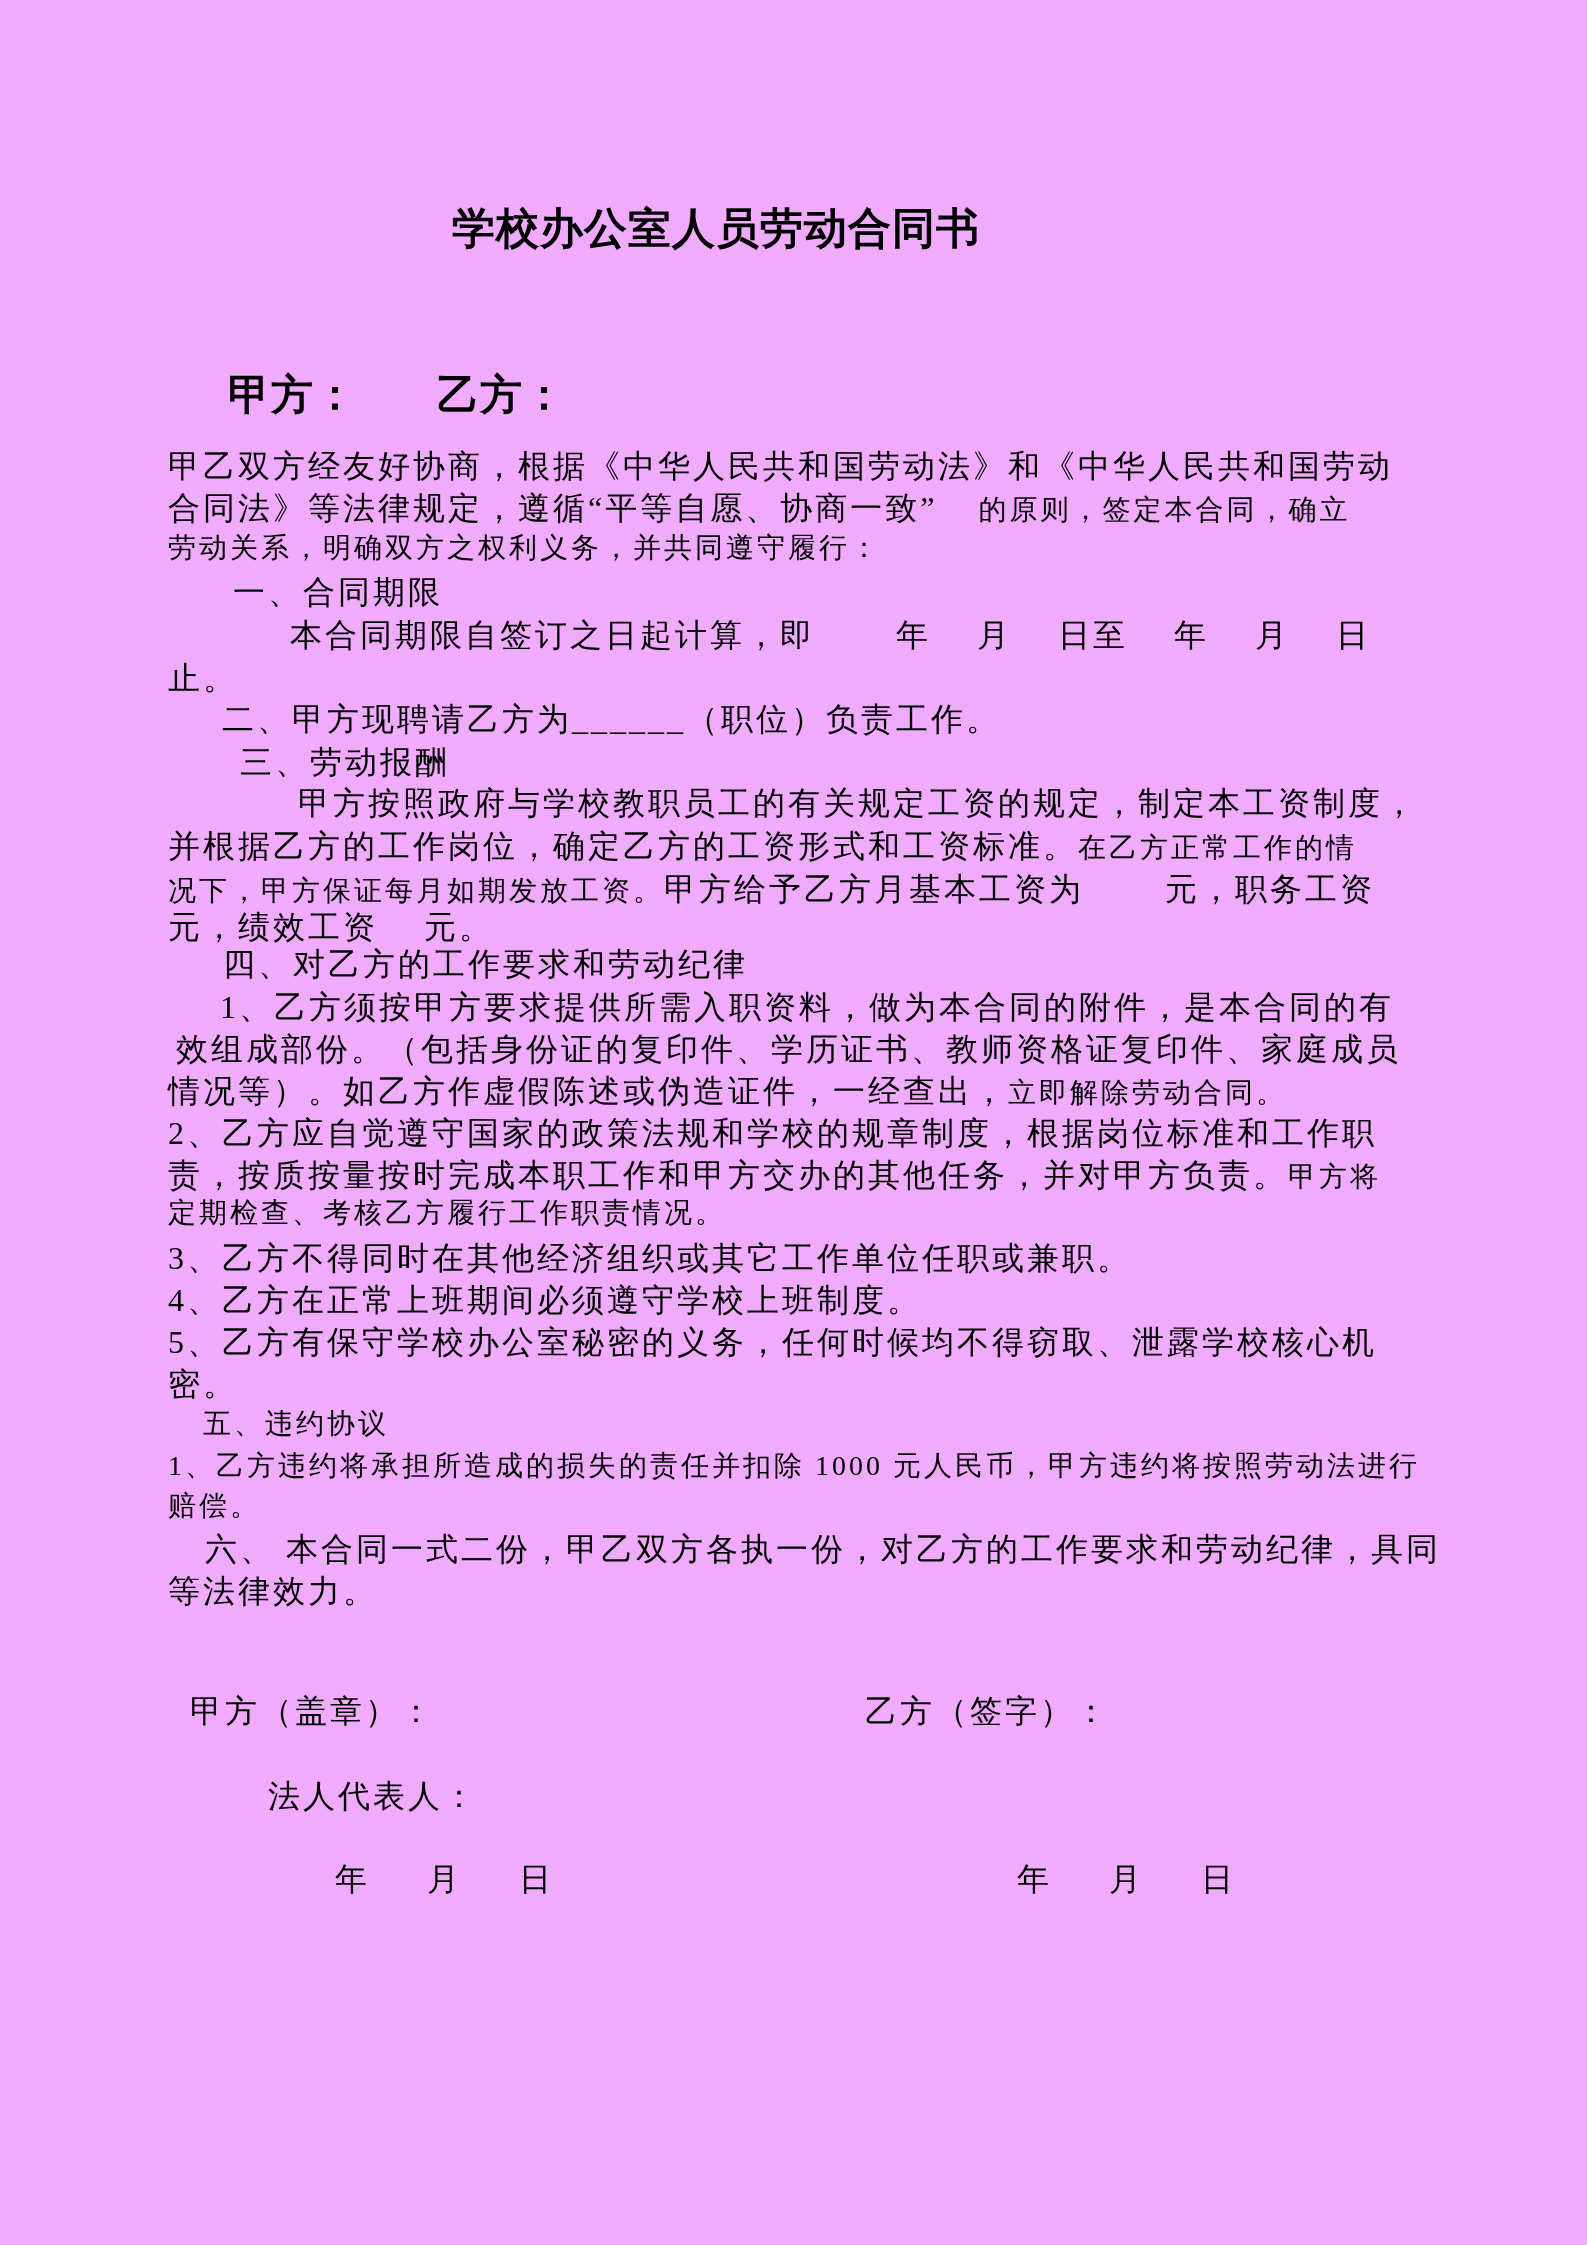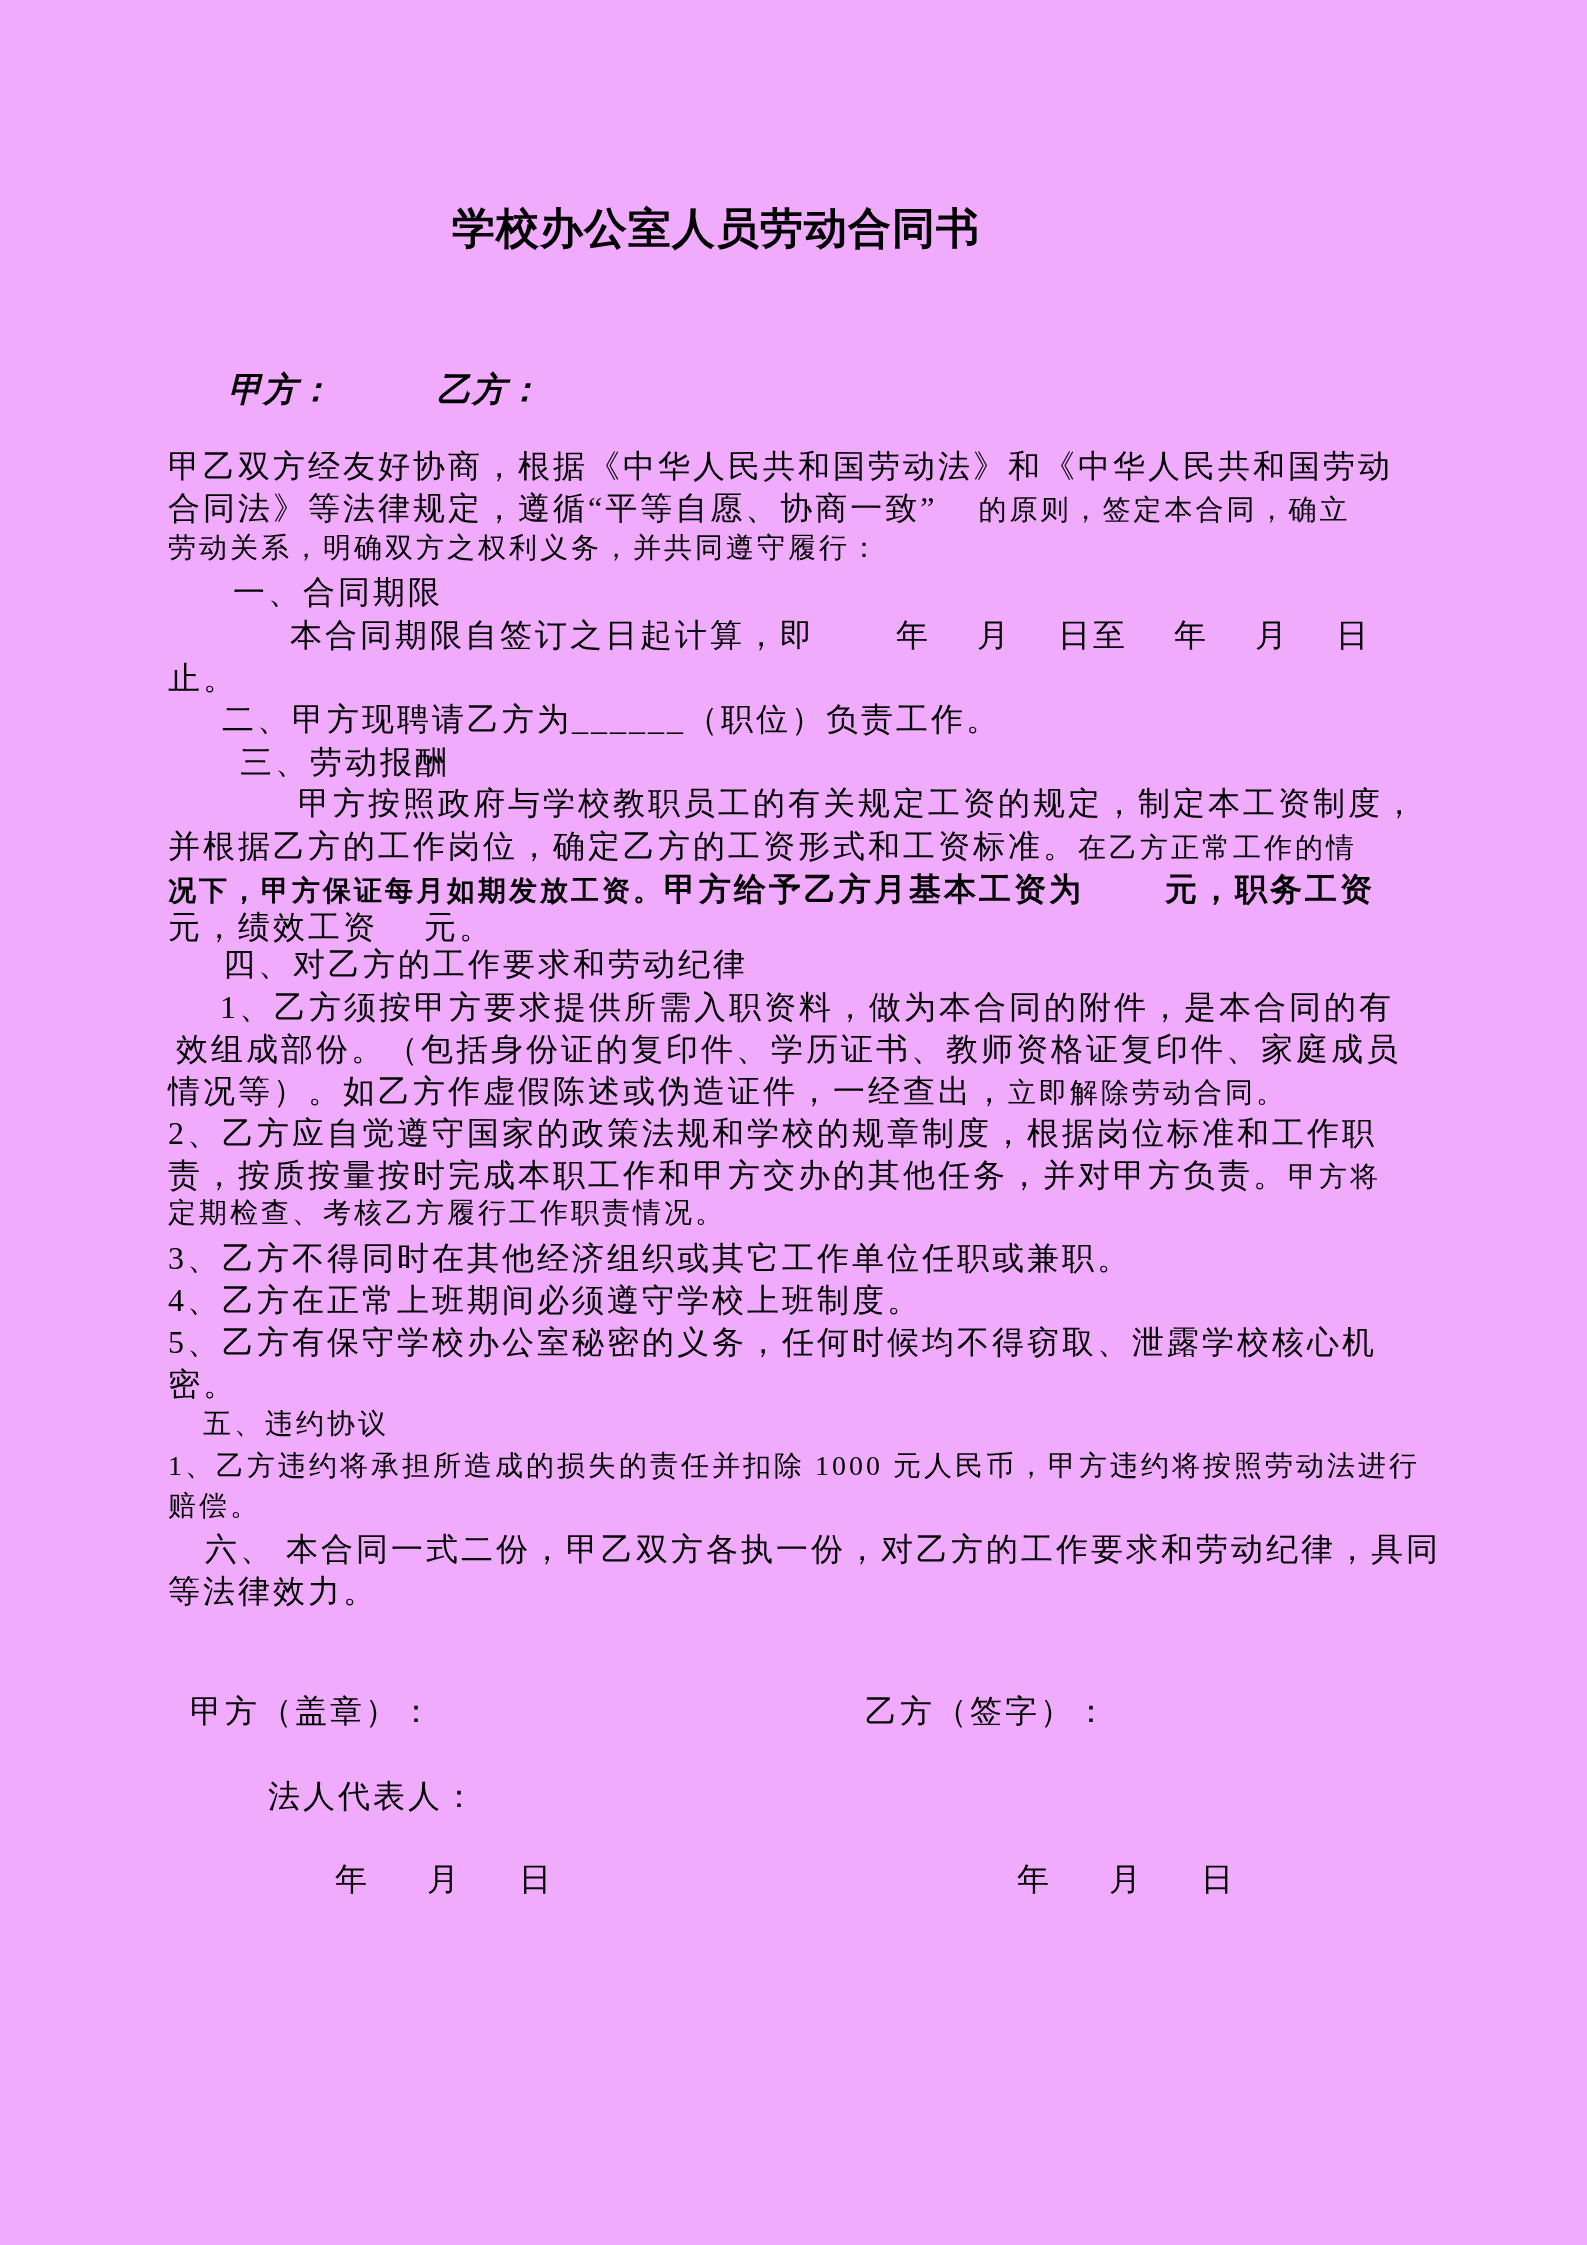--- a/index.html
+++ b/index.html
@@ -26,44 +26,43 @@
   .run-n { font-size: 32px; }
   .run-s { font-size: 28px; }
   .line.title {
     font-family: "Liberation Sans", "DejaVu Sans", sans-serif;
     font-weight: bold;
     font-size: 43px;
     letter-spacing: 1px;
   }
   .line.parties {
     font-weight: bold;
-    font-size: 34px;
+    font-size: 42px;
     letter-spacing: 1px;
-    font-style: italic;
   }
   .line.title span, .line.parties span { font-size: inherit; }
 </style>
 </head>
 <body>
 
 <div class="page" style="width: 1587px; height: 2245px; background: #f0abfc; color: rgb(0, 0, 0);">
     <div class="line title" style="top: 203px; left: 452px;"><span class="run-n">学校办公室人员劳动合同书</span></div>
     <div class="line parties" style="top: 370px; left: 228px;"><span class="run-n">甲方：</span></div>
     <div class="line parties" style="top: 370px; left: 437px;"><span class="run-n">乙方：</span></div>
     <div class="line" style="top: 447px; left: 168px;"><span class="run-n">甲乙双方经友好协商，根据《中华人民共和国劳动法》和《中华人民共和国劳动</span></div>
     <div class="line" style="top: 489px; left: 168px;"><span class="run-n">合同法》等法律规定，遵循“平等自愿、协商一致”</span><span class="run-s">　 的原则，签定本合同，确立</span></div>
     <div class="line" style="top: 531px; left: 168px;"><span class="run-s">劳动关系，明确双方之权利义务，并共同遵守履行：</span></div>
     <div class="line" style="top: 573px; left: 233px;"><span class="run-n">一、合同期限</span></div>
     <div class="line" style="top: 616px; left: 290px;"><span class="run-n">本合同期限自签订之日起计算，即　　 年　 月　 日至　 年　 月　 日</span></div>
     <div class="line" style="top: 659px; left: 168px;"><span class="run-n">止。</span></div>
     <div class="line" style="top: 700px; left: 222px;"><span class="run-n">二、甲方现聘请乙方为</span><span class="run-n">______</span><span class="run-n">（职位）负责工作。</span></div>
     <div class="line" style="top: 743px; left: 240px;"><span class="run-n">三、劳动报酬</span></div>
     <div class="line" style="top: 784px; left: 298px;"><span class="run-n">甲方按照政府与学校教职员工的有关规定工资的规定，制定本工资制度，</span></div>
     <div class="line" style="top: 827px; left: 168px;"><span class="run-n">并根据乙方的工作岗位，确定乙方的工资形式和工资标准。</span><span class="run-s">在乙方正常工作的情</span></div>
-    <div class="line" style="top: 870px; left: 168px; font-weight: bold;"><span class="run-s">况下，甲方保证每月如期发放工资。</span><span class="run-n">甲方给予乙方月基本工资为　　 元，职务工资</span></div>
+    <div class="line" style="top: 870px; left: 168px;"><span class="run-s">况下，甲方保证每月如期发放工资。</span><span class="run-n">甲方给予乙方月基本工资为　　 元，职务工资</span></div>
     <div class="line" style="top: 908px; left: 168px;"><span class="run-n">元，绩效工资　 元。</span></div>
     <div class="line" style="top: 945px; left: 223px;"><span class="run-n">四、对乙方的工作要求和劳动纪律</span></div>
     <div class="line" style="top: 988px; left: 220px;"><span class="run-n">1、乙方须按甲方要求提供所需入职资料，做为本合同的附件，是本合同的有</span></div>
     <div class="line" style="top: 1030px; left: 176px;"><span class="run-n">效组成部份。（包括身份证的复印件、学历证书、教师资格证复印件、家庭成员</span></div>
     <div class="line" style="top: 1072px; left: 168px;"><span class="run-n">情况等）。如乙方作虚假陈述或伪造证件，一经查出，</span><span class="run-s">立即解除劳动合同。</span></div>
     <div class="line" style="top: 1114px; left: 168px;"><span class="run-n">2、乙方应自觉遵守国家的政策法规和学校的规章制度，根据岗位标准和工作职</span></div>
     <div class="line" style="top: 1196px; left: 168px;"><span class="run-s">定期检查、考核乙方履行工作职责情况。</span></div>
     <div class="line" style="top: 1156px; left: 168px;"><span class="run-n">责，按质按量按时完成本职工作和甲方交办的其他任务，并对甲方负责。</span><span class="run-s">甲方将</span></div>
     <div class="line" style="top: 1239px; left: 168px;"><span class="run-n">3、乙方不得同时在其他经济组织或其它工作单位任职或兼职。</span></div>
     <div class="line" style="top: 1281px; left: 168px;"><span class="run-n">4、乙方在正常上班期间必须遵守学校上班制度。</span></div>

